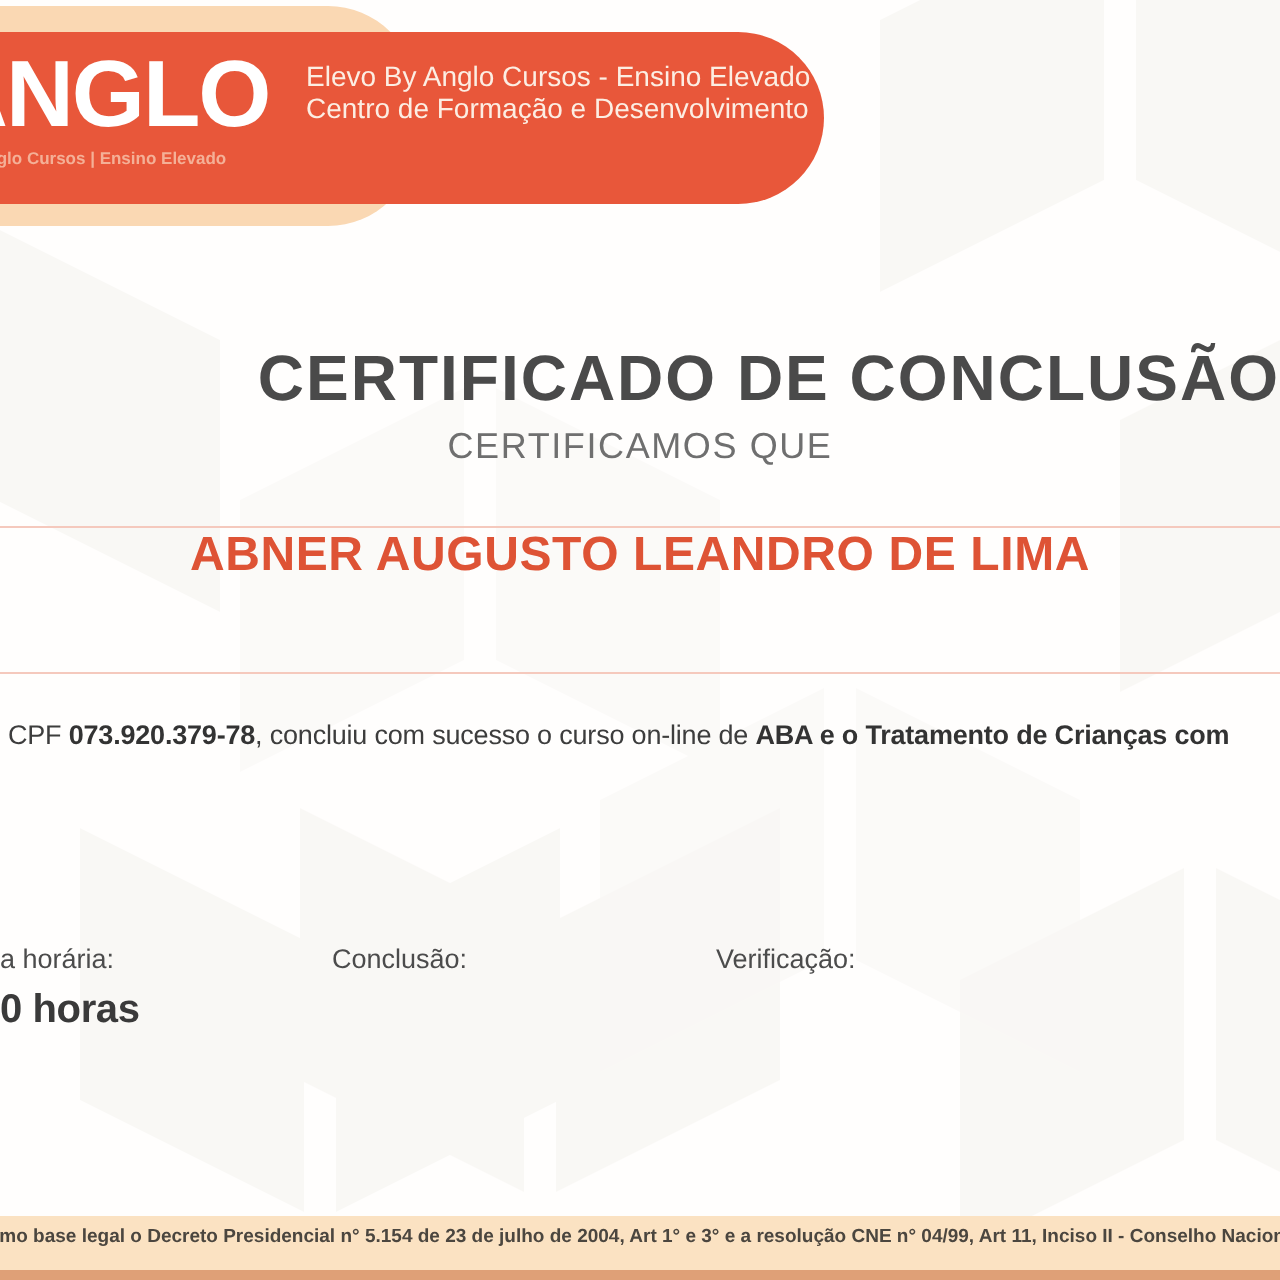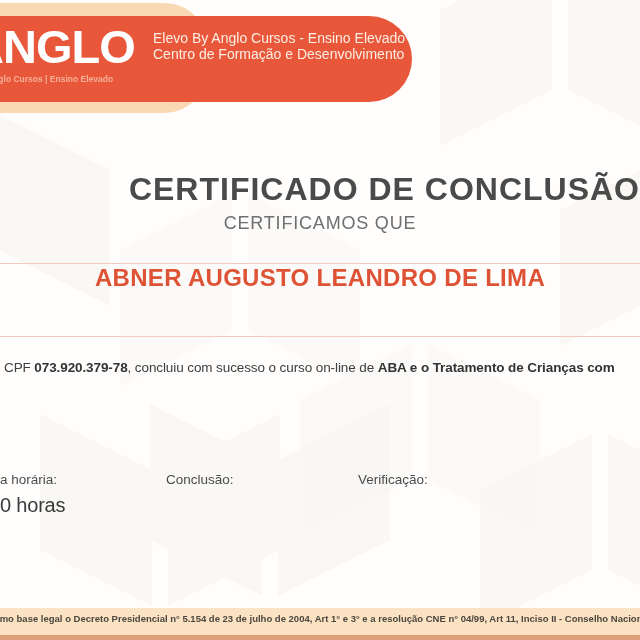--- a/index.html
+++ b/index.html
@@ -64,21 +64,21 @@
   .body-line .inner{
     display:inline-block;padding-left:4px;white-space:nowrap;
     font-size:13.5px;letter-spacing:-0.1px;color:#3D3D3D;line-height:22px;
   }
   .body-line .b{font-weight:bold;color:#333333;}
 
   
   .details{position:absolute;left:0;top:472px;width:640px;height:60px;}
   .detail{position:absolute;top:0;}
   .detail .lbl{font-size:13.5px;color:#4C4C4C;line-height:16px;white-space:nowrap;}
-  .detail .val{margin-top:5px;font-size:20px;font-weight:normal;color:#3A3A3A;
+  .detail .val{margin-top:5px;font-size:20px;font-weight:bold;color:#3A3A3A;
                letter-spacing:-0.2px;line-height:24px;white-space:nowrap;text-align:center;}
   .d1{left:0;}
   .d2{left:123px;margin-left:43px;}
   .d3{left:343px;margin-left:15px;}
 
   
   .footer{
     position:absolute;left:0;right:0;bottom:0;height:32px;
     background:#FBE2C2;border-bottom:5px solid #DFA077;box-sizing:border-box;
   }

